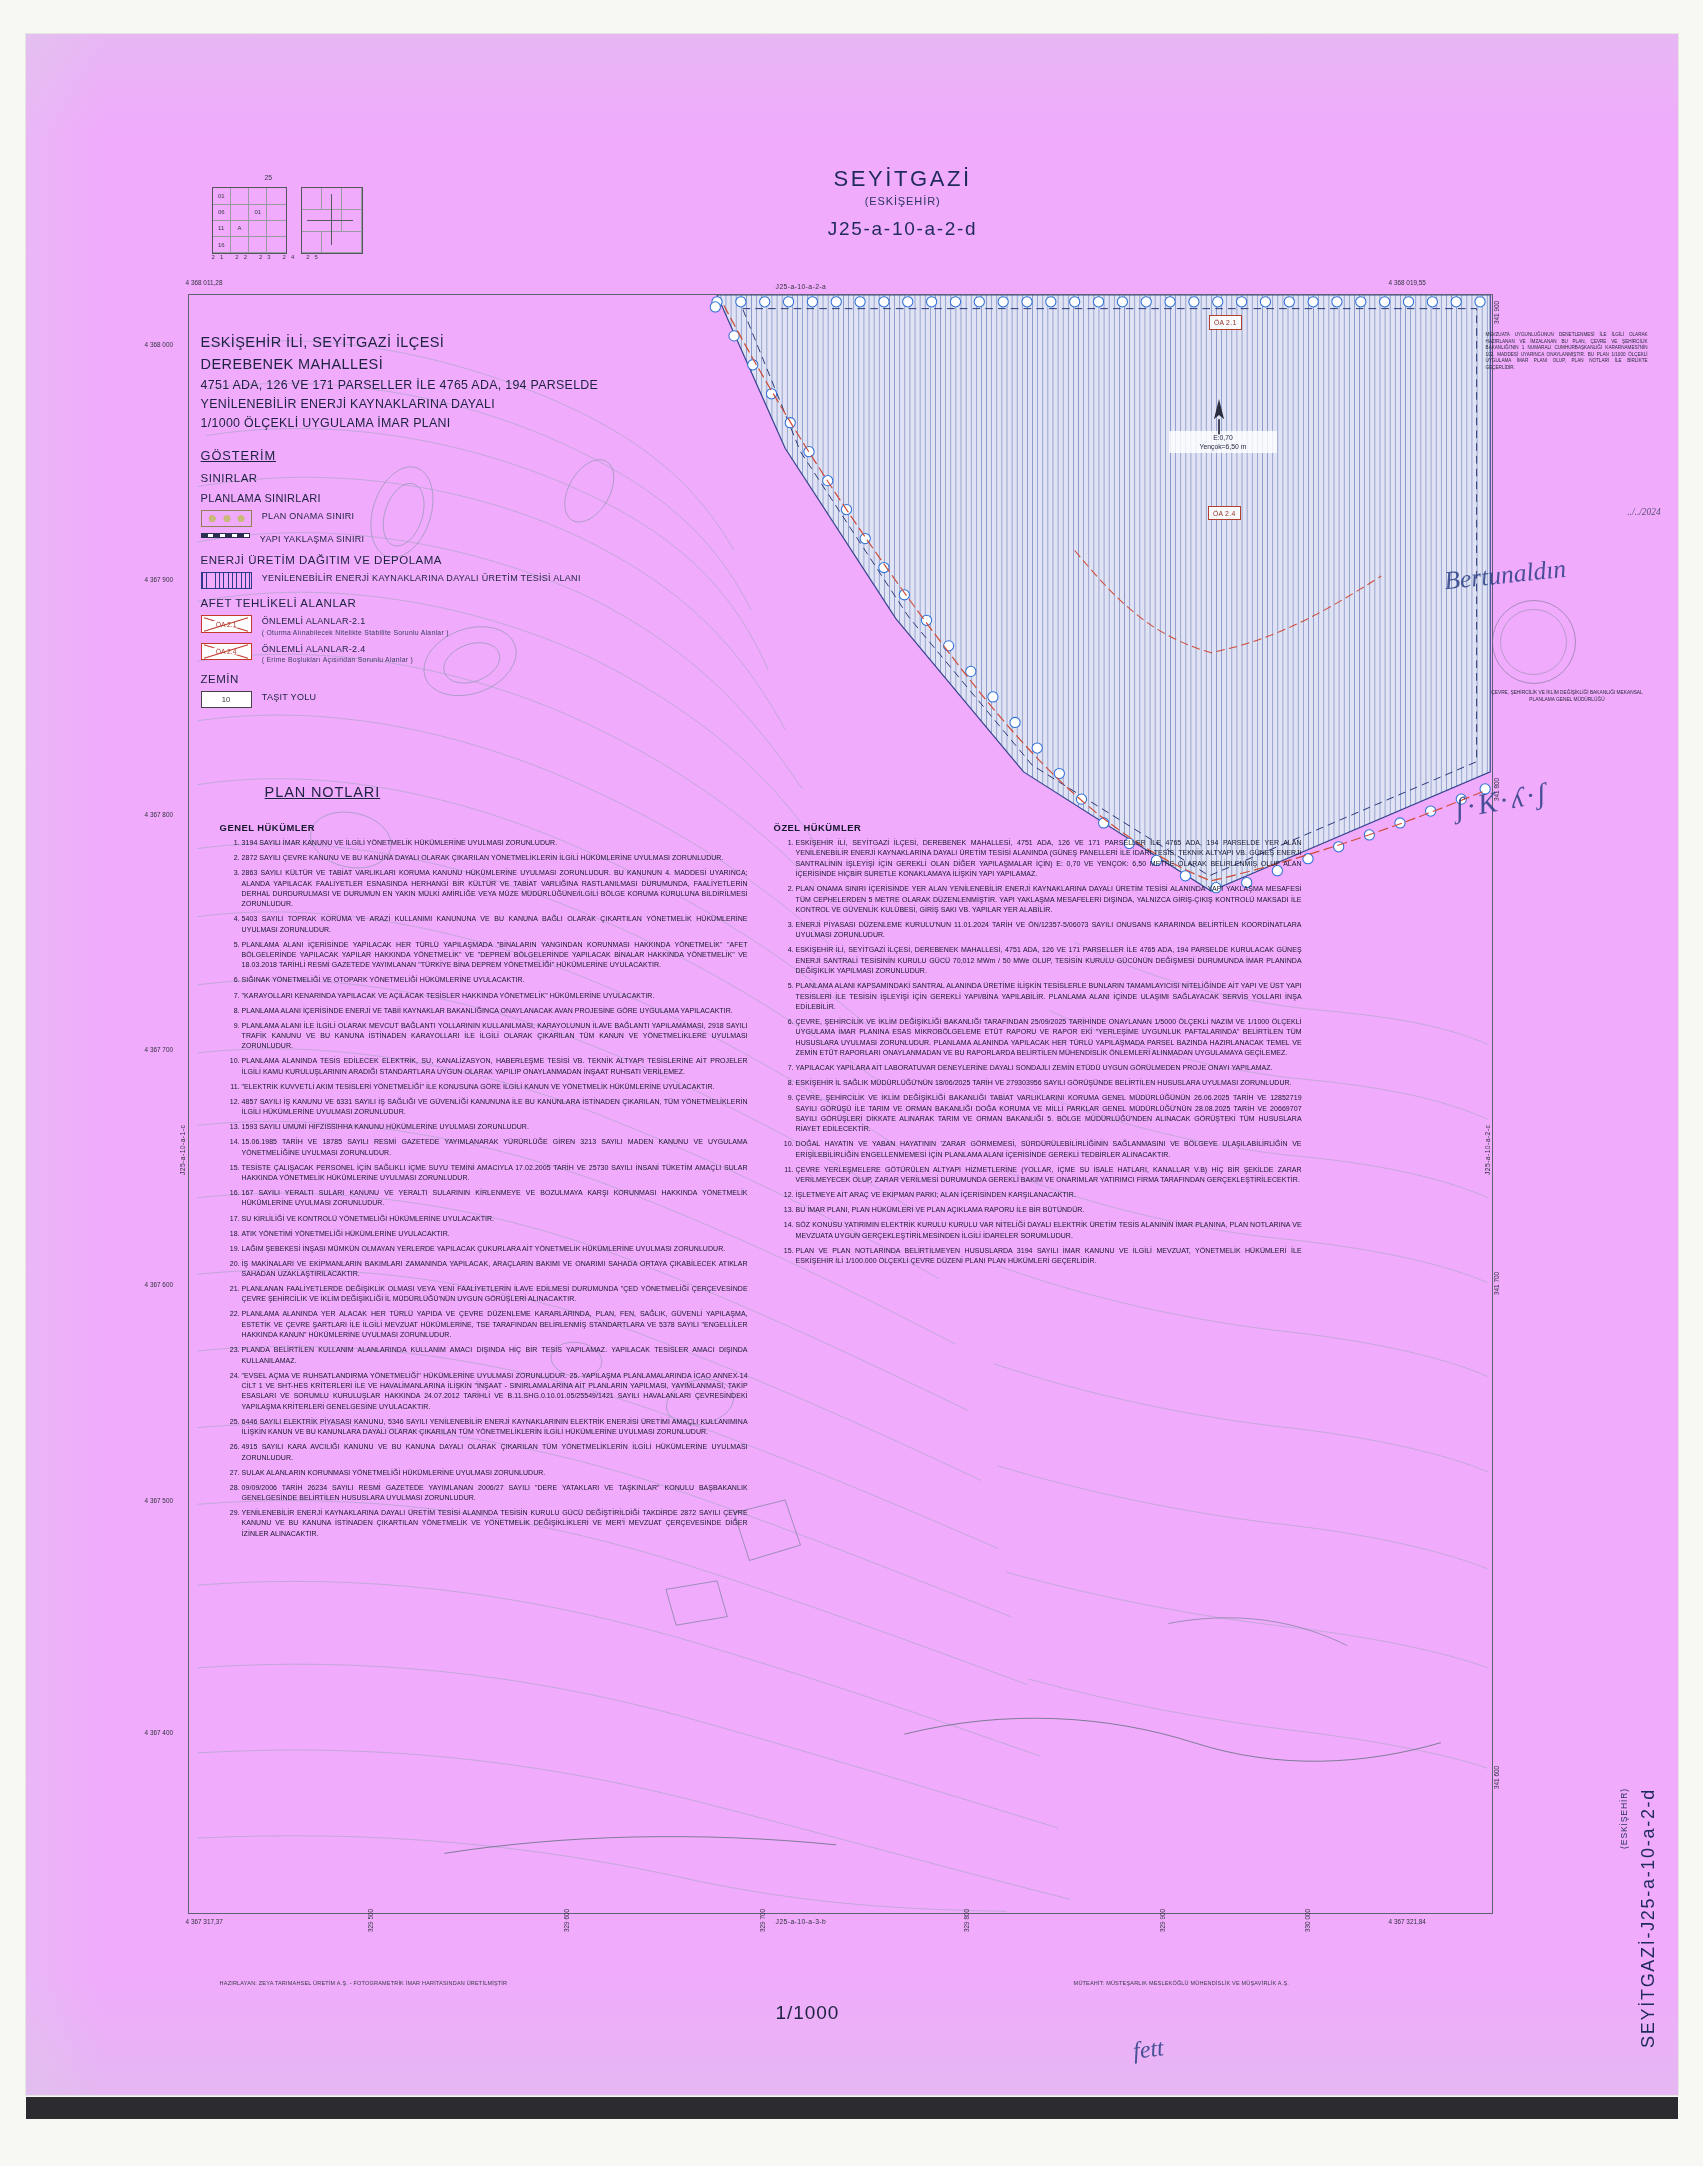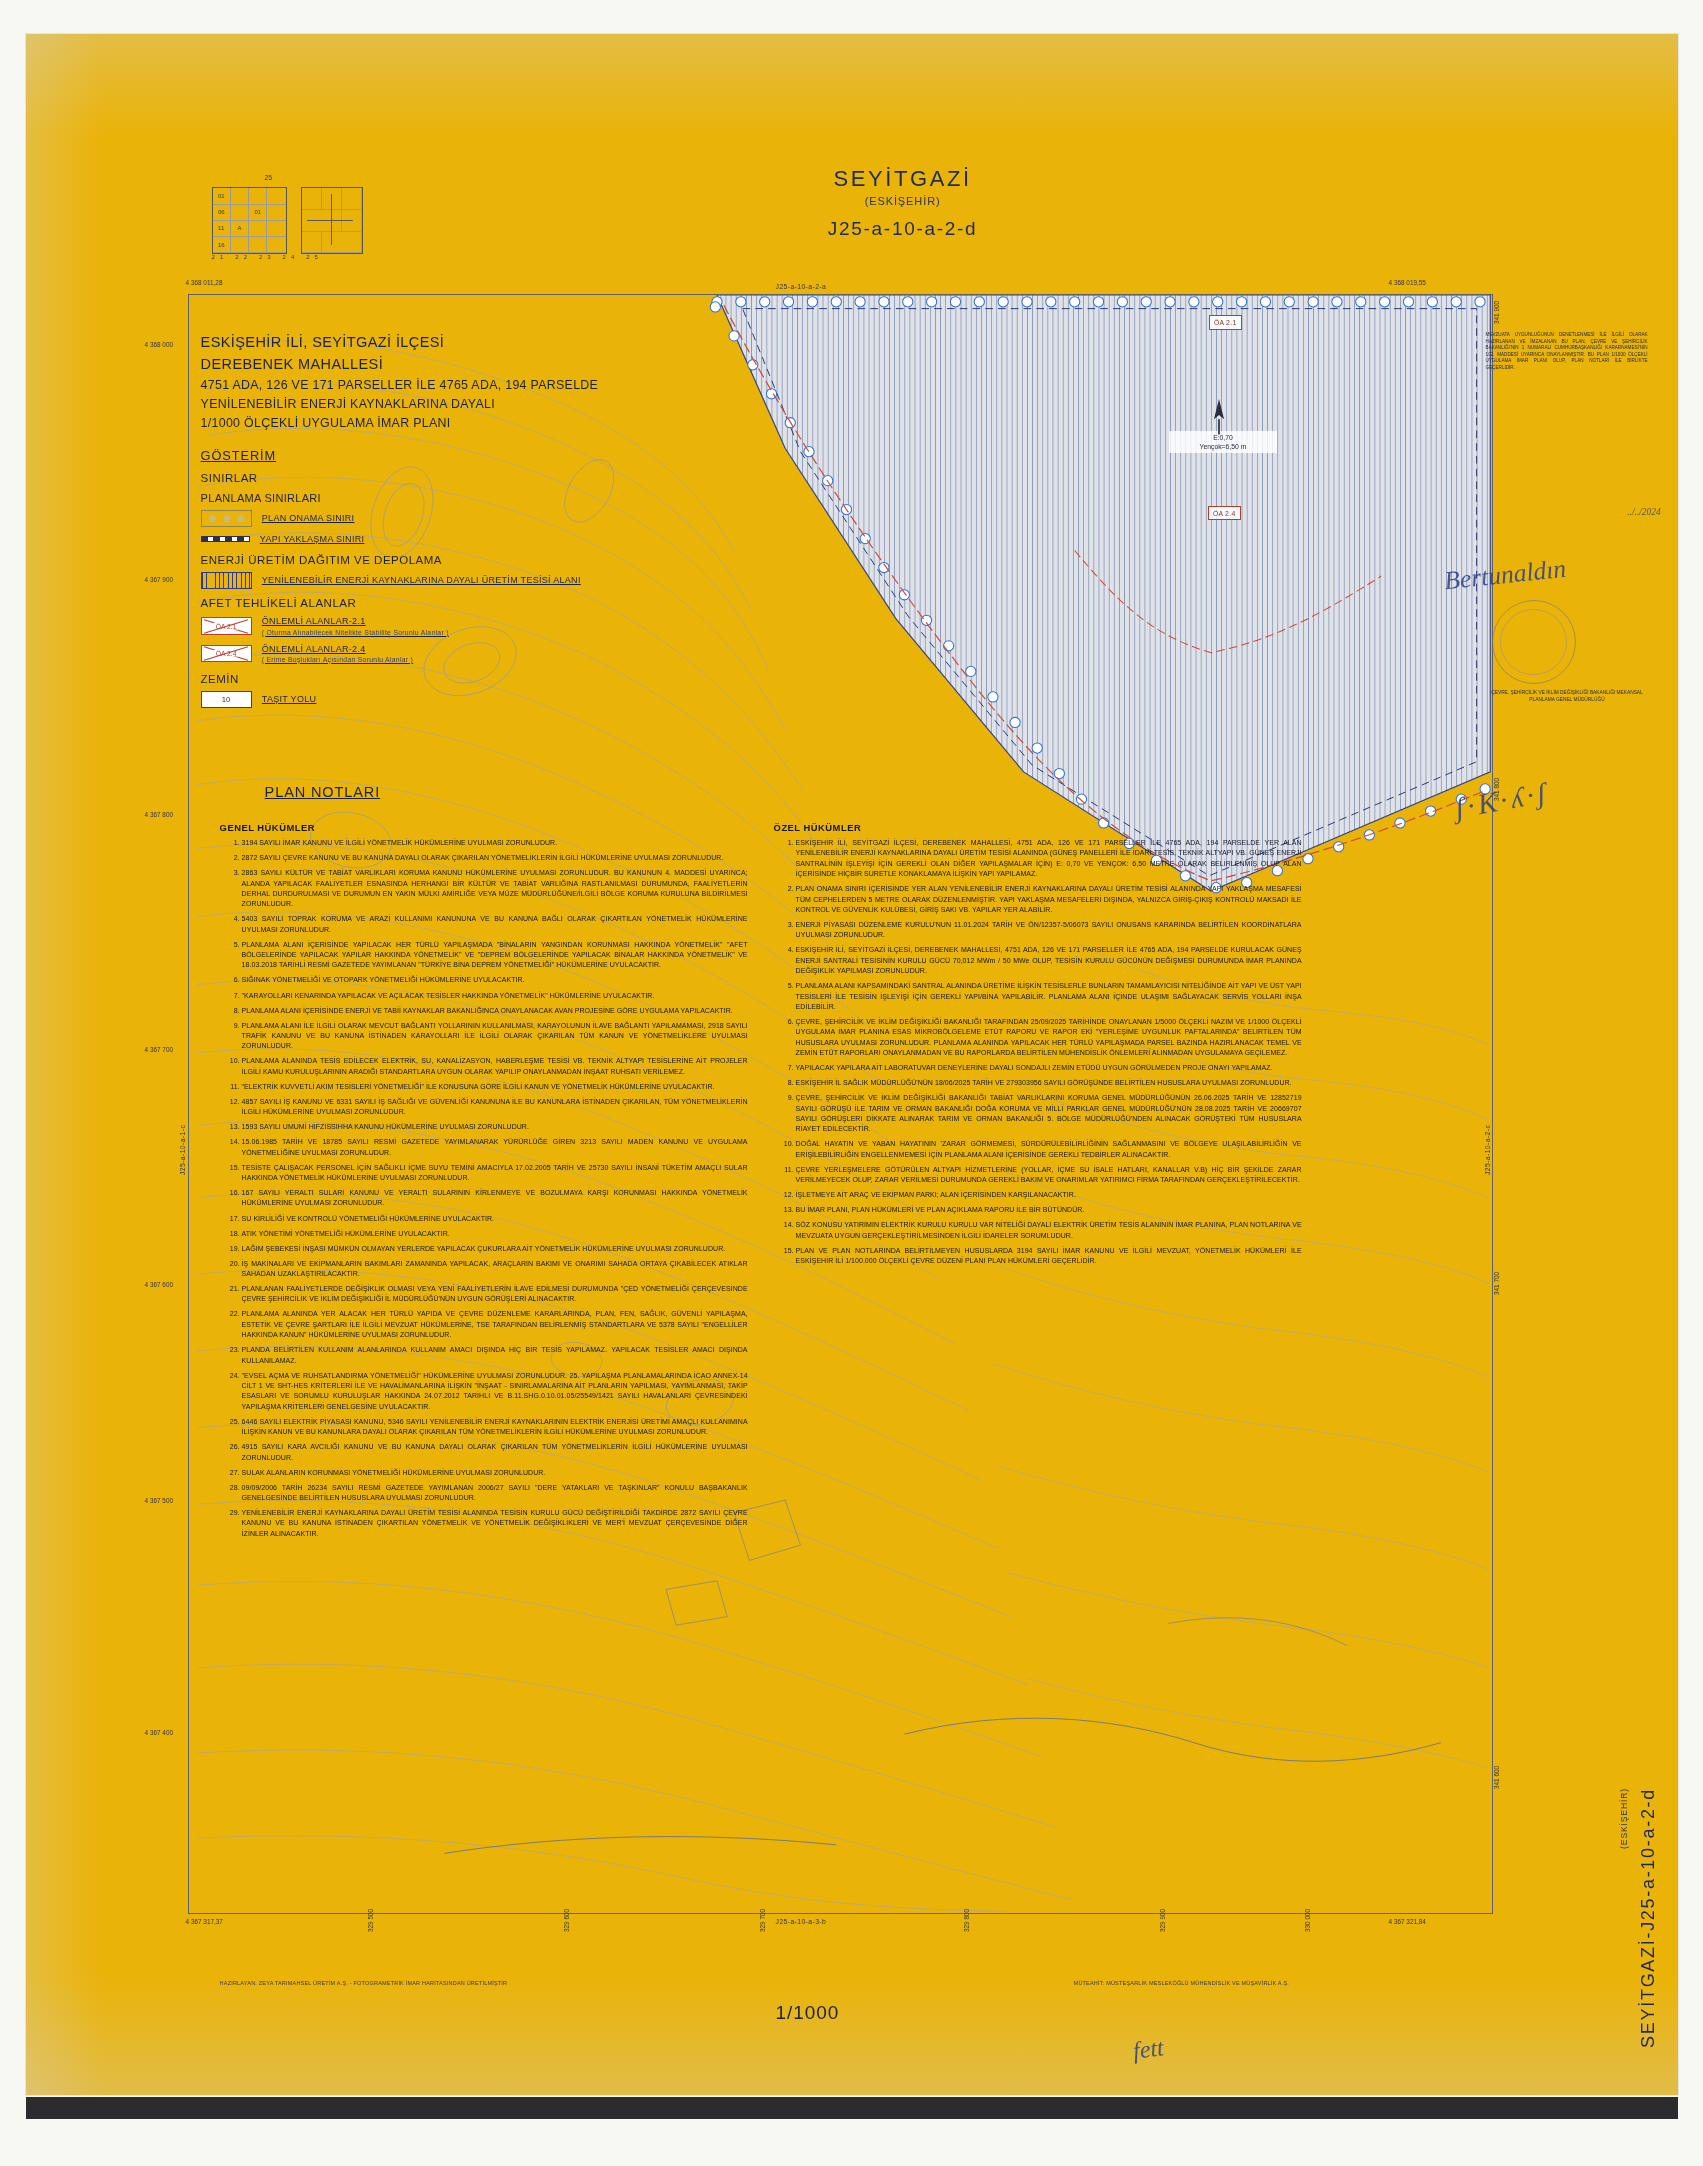--- a/index.html
+++ b/index.html
@@ -20,21 +20,21 @@
     left: 0; top: 0;
     width: 1704px;
     height: 2166px;
     background: #f7f7f4;
   }
   .paper {
     position: absolute;
     left: 25.6px; top: 34px;
     width: 1652px;
     height: 2061px;
-    background: #eab308;
+    background: #f0abfc;
     box-shadow: 0 0 0 0.9px #e3e3dd;
   }
   
   .scan-shade {
     position: absolute;
     left: 0; top: 0; right: 0; bottom: 0;
     background:
       linear-gradient(180deg, rgba(210,214,222,0.28) 0px, rgba(255,255,255,0) 102px),
       linear-gradient(0deg, rgba(205,210,220,0.30) 0px, rgba(255,255,255,0) 119px),
       linear-gradient(90deg, rgba(214,218,226,0.25) 0px, rgba(255,255,255,0) 77px);
@@ -142,24 +142,23 @@
     letter-spacing: 0.5px;
     margin-top: 8.5px;
   }
   .sub-title2 {
     font-size: 11px;
     letter-spacing: 0.3px;
     margin-top: 7.7px;
   }
   .legend-row {
     display: flex;
-    align-items: center;
+    align-items: flex-start;
     gap: 10.2px;
     margin-top: 6px;
-    text-decoration: underline;
   }
   .swatch {
     width: 49px;
     height: 15.3px;
     border: 0.9px solid #2b2f50;
     flex: none;
     background: #fff;
   }
   .sw-dots {
     background:

